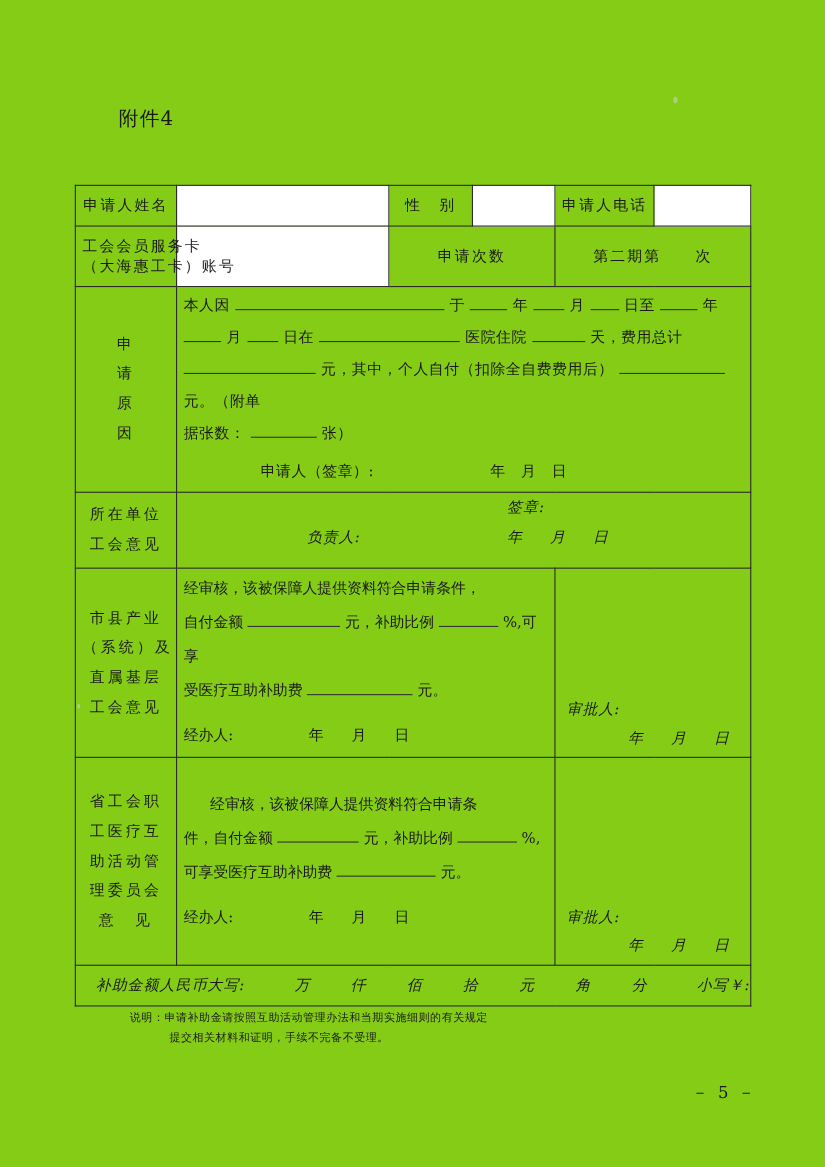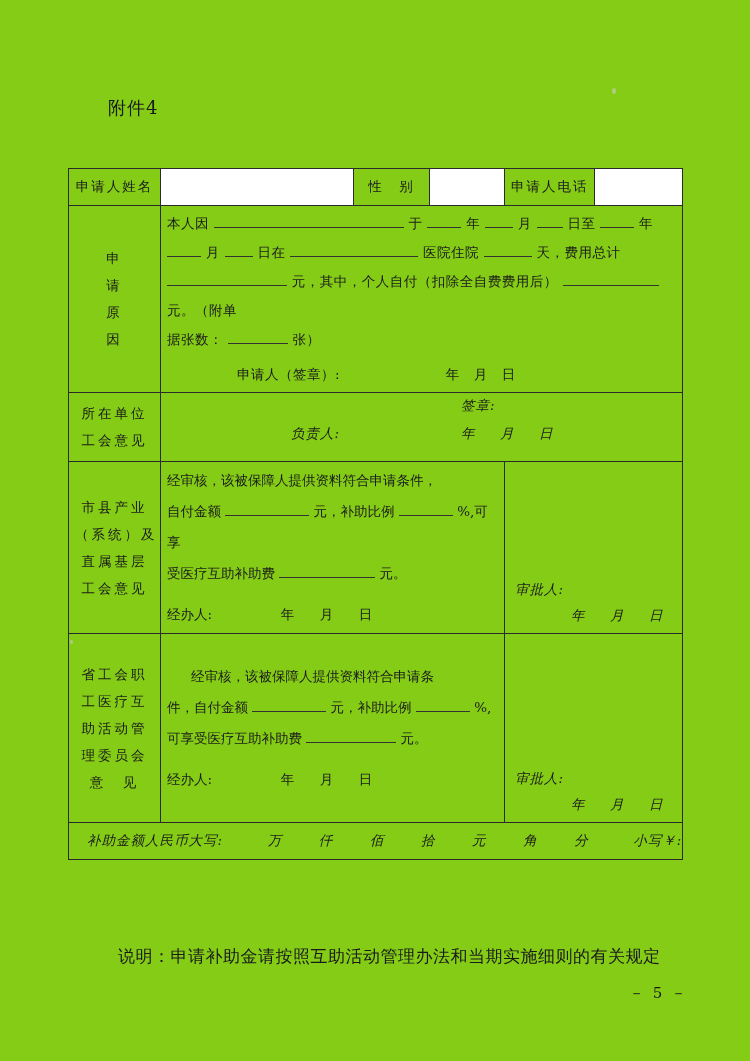--- a/index.html
+++ b/index.html
@@ -95,21 +95,21 @@
     font-style: italic;
   }
   .stamp {
     position: absolute;
     left: 300px;
     top: 4px;
     letter-spacing: 1px;
   }
   .resp {
     position: absolute;
-    left: 130px;
+    left: 118px;
     top: 32px;
     letter-spacing: 1px;
   }
   .ymd {
     position: absolute;
     left: 300px;
     top: 32px;
     letter-spacing: 6px;
   }
   .op-body {
@@ -151,25 +151,24 @@
     padding-left: 12px;
     white-space: nowrap;
     font-style: italic;
   }
   .amount-line .sp { display: inline-block; width: 26px; }
   .amount-line .sp2 { display: inline-block; width: 34px; }
   .note {
     position: absolute;
     left: 118px;
     width: 560px;
-    font-size: 17px;
-    font-family: Liberation Serif, serif;
+    font-size: 10px;
+    font-family: Liberation Mono, monospace;
     line-height: 1.75;
     letter-spacing: 0.5px;
-    margin-top: 24px;
   }
   .note .l2 { padding-left: 36px; }
   .pagenum {
     position: absolute;
     right: 62px;
     bottom: 58px;
     font-size: 15px;
     font-family: "DejaVu Serif", serif;
     letter-spacing: 2px;
   }
@@ -206,20 +205,29 @@
     <tr>
       <td class="lbl">申请人姓名</td>
       <td class="blank"></td>
       <td class="lbl">性　别</td>
       <td class="blank"></td>
       <td class="lbl">申请人电话</td>
       <td class="blank"></td>
     </tr>
 
 
+    <tr>
+      <td class="lbl-left" style="height:48px;">
+        <div>工会会员服务卡</div>
+        <div>（大海惠工卡）账号</div>
+      </td>
+      <td class="blank"></td>
+      <td class="lbl" colspan="2">申请次数</td>
+      <td class="lbl" colspan="2">第二期第　　次</td>
+    </tr>
 
     <tr>
       <td class="vlabel">
         <div>申</div>
         <div>请</div>
         <div>原</div>
         <div>因</div>
       </td>
       <td class="reason-body" colspan="5">
         <div>
@@ -365,16 +373,17 @@
           <span>小写￥:</span>
           <span></span>
         </span>
       </td>
     </tr>
   </tbody>
     </table>
 
   <div class="note" style="top:918px;">
     <div>说明：申请补助金请按照互助活动管理办法和当期实施细则的有关规定</div>
+    <div class="l2">提交相关材料和证明，手续不完备不受理。</div>
   </div>
 
   <div class="pagenum">－ 5 －</div>
 </div>
 
 </body></html>

